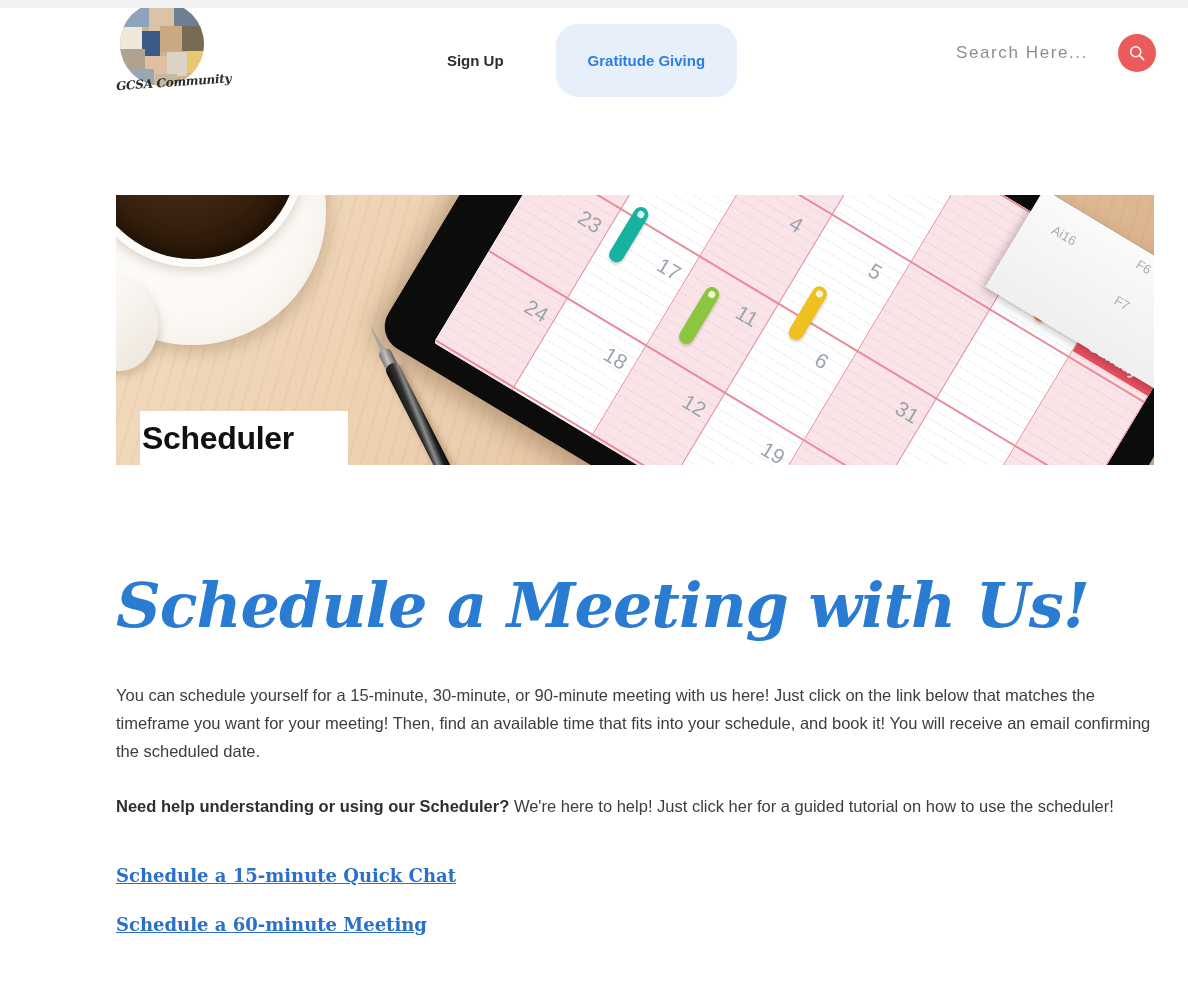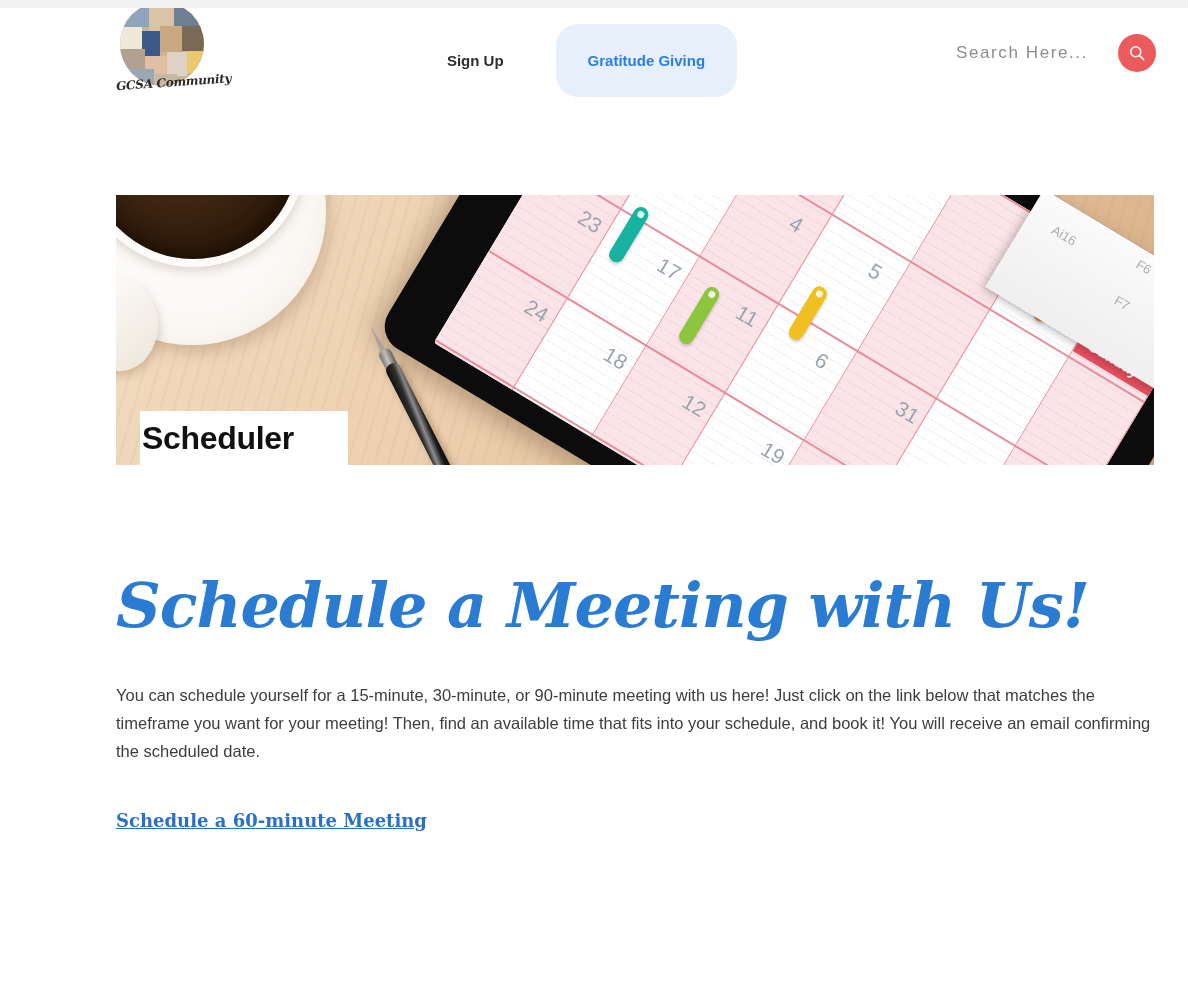--- a/index.html
+++ b/index.html
@@ -578,17 +578,21 @@
 <div class="hero-title-box">
   <h1 class="hero-title">Scheduler</h1>
 </div>
 
 <main class="content">
 
   <h2 class="page-heading">Schedule a Meeting with Us!</h2>
 
   <p class="body-para">You can schedule yourself for a 15-minute, 30-minute, or 90-minute meeting with us here! Just click on the link below that matches the timeframe you want for your meeting! Then, find an available time that fits into your schedule, and book it! You will receive an email confirming the scheduled date.</p>
 
+  <p class="help-para">
+    <b>Need help understanding or using our Scheduler?</b><span> We're here to help! Just click her for a guided tutorial on how to use the scheduler!</span>
+  </p>
 
   <div class="link-list">
+    <a class="sched-link" href="#">Schedule a 15-minute Quick Chat </a>
     <a class="sched-link" href="#">Schedule a 60-minute Meeting</a>
   </div>
 </main>
 
 </body></html>

